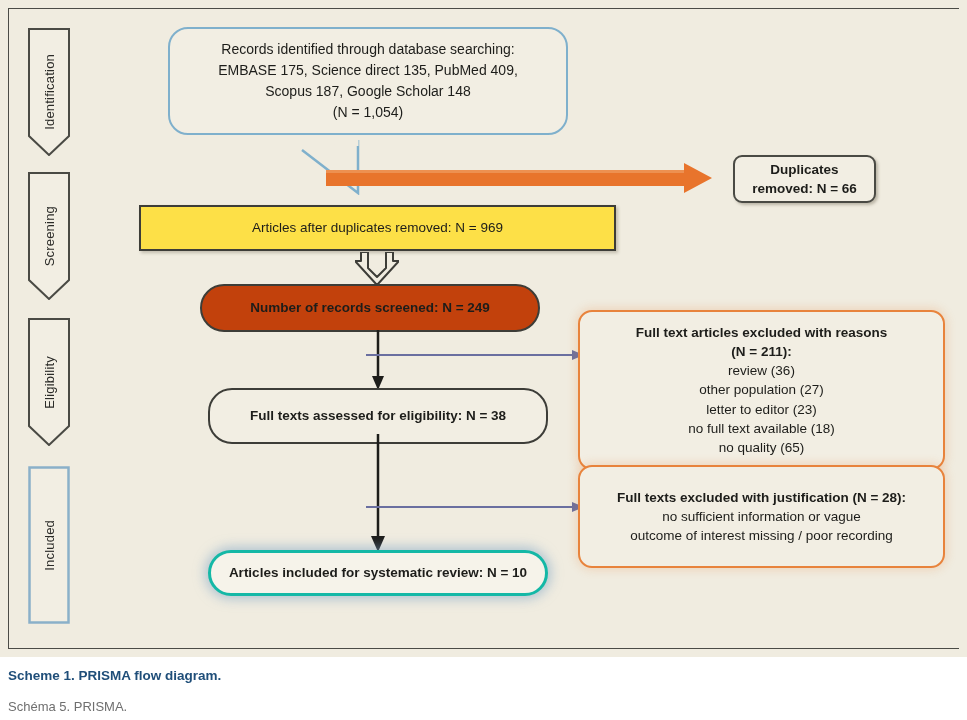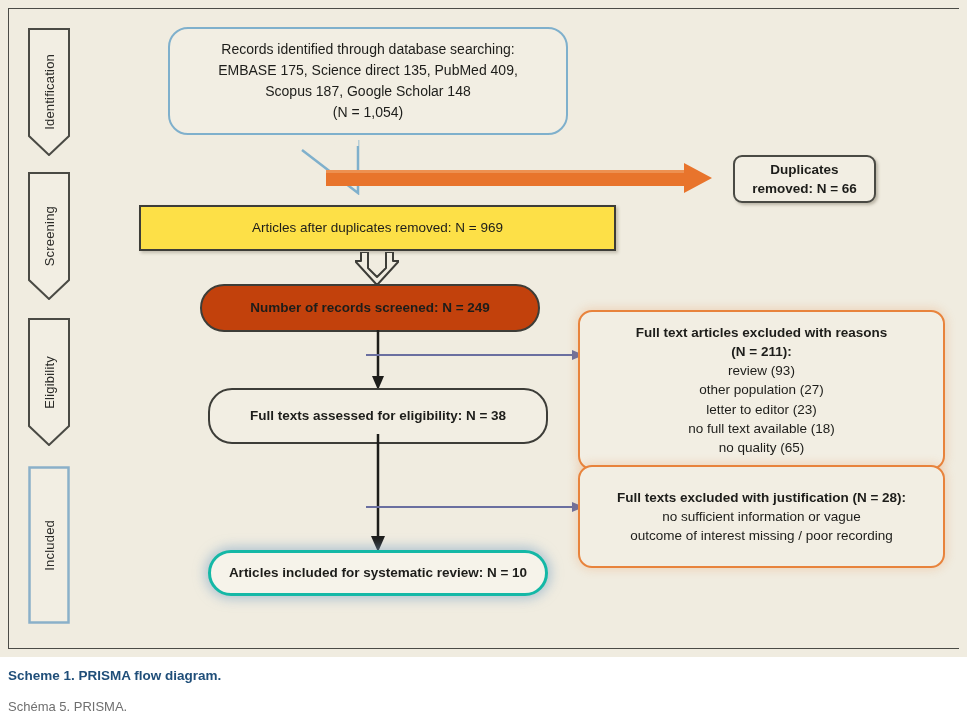--- a/index.html
+++ b/index.html
@@ -304,21 +304,21 @@
   </svg>
 
   <svg class="connector" id="conn-to-justification" viewBox="0 0 220 22">
     <line x1="0" y1="11" x2="208" y2="11" stroke="#6a6fa0" stroke-width="2"></line>
     <polygon points="218,11 206,6 206,16" fill="#6a6fa0"></polygon>
   </svg>
 
   <div class="node orange-box" id="box-excluded-reasons">
     <span class="line b">Full text articles excluded with reasons</span>
     <span class="line b">(N = 211):</span>
-    <span class="line">review (93)</span>
+    <span class="line">review (36)</span>
     <span class="line">other population (27)</span>
     <span class="line">letter to editor (23)</span>
     <span class="line">no full text available (18)</span>
     <span class="line">no quality (65)</span>
   </div>
 
   <div class="node orange-box" id="box-excluded-justification">
     <span class="line b">Full texts excluded with justification (N = 28):</span>
     <span class="line">no sufficient information or vague</span>
     <span class="line">outcome of interest missing / poor recording</span>

